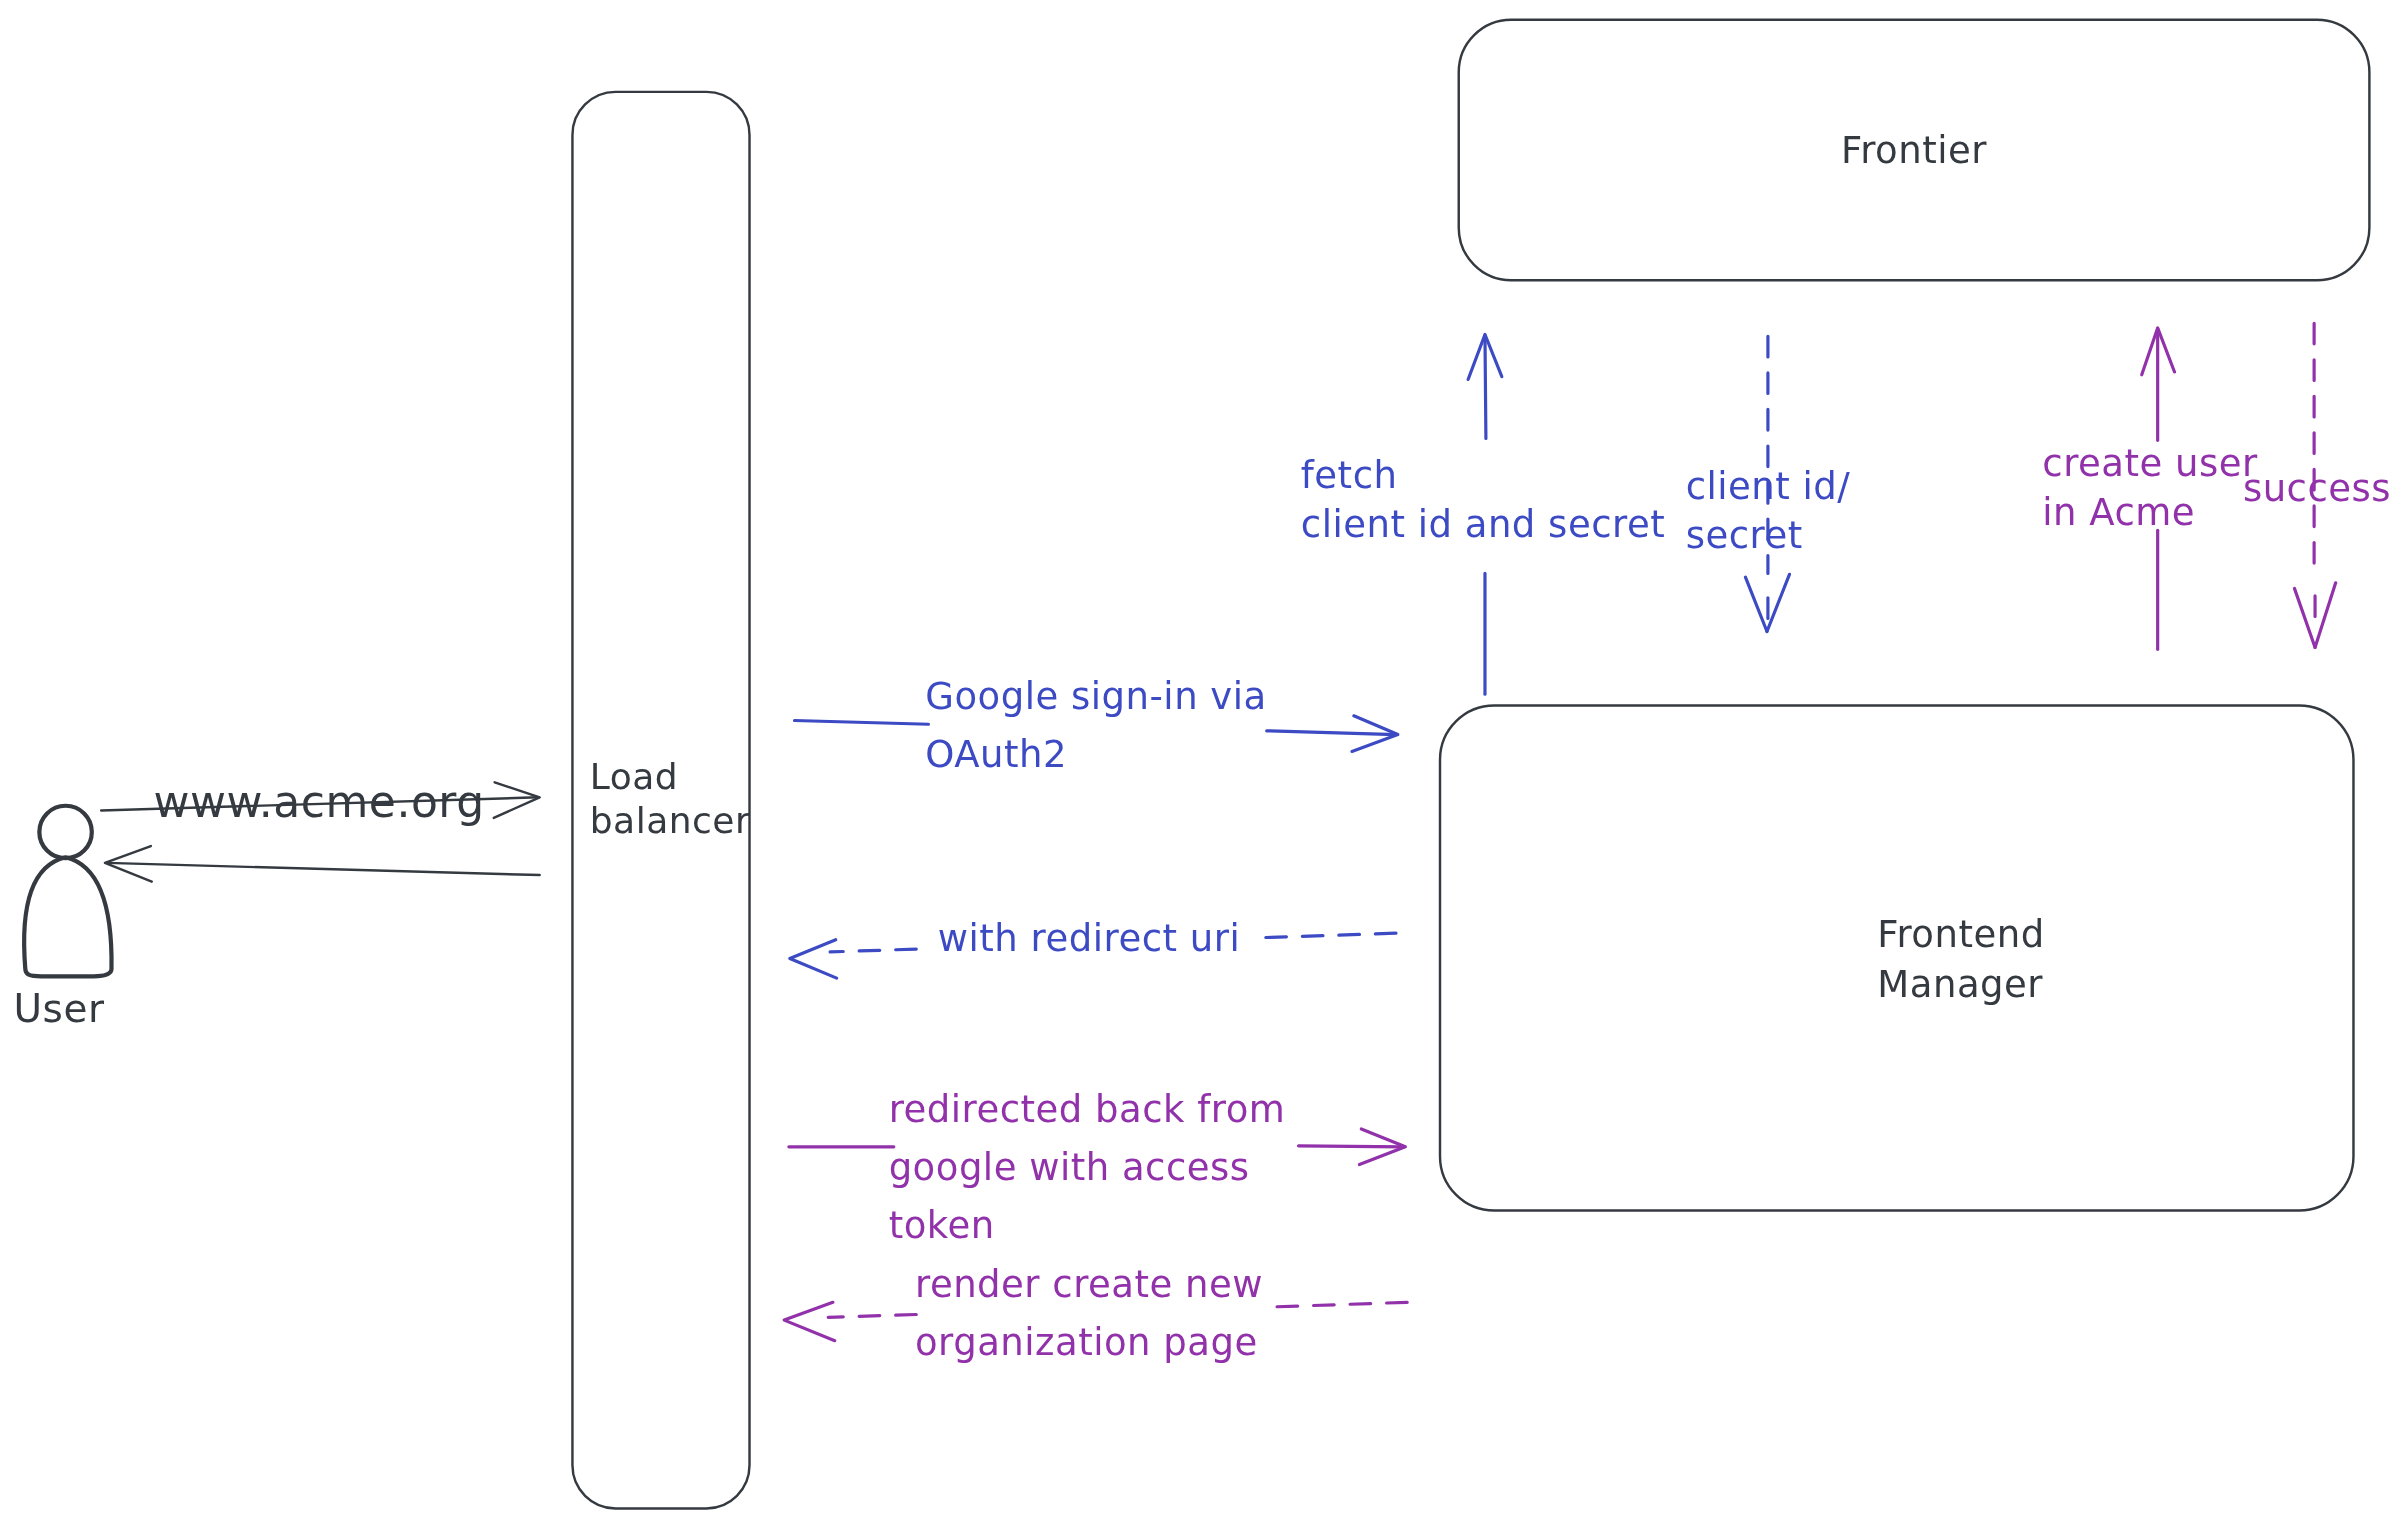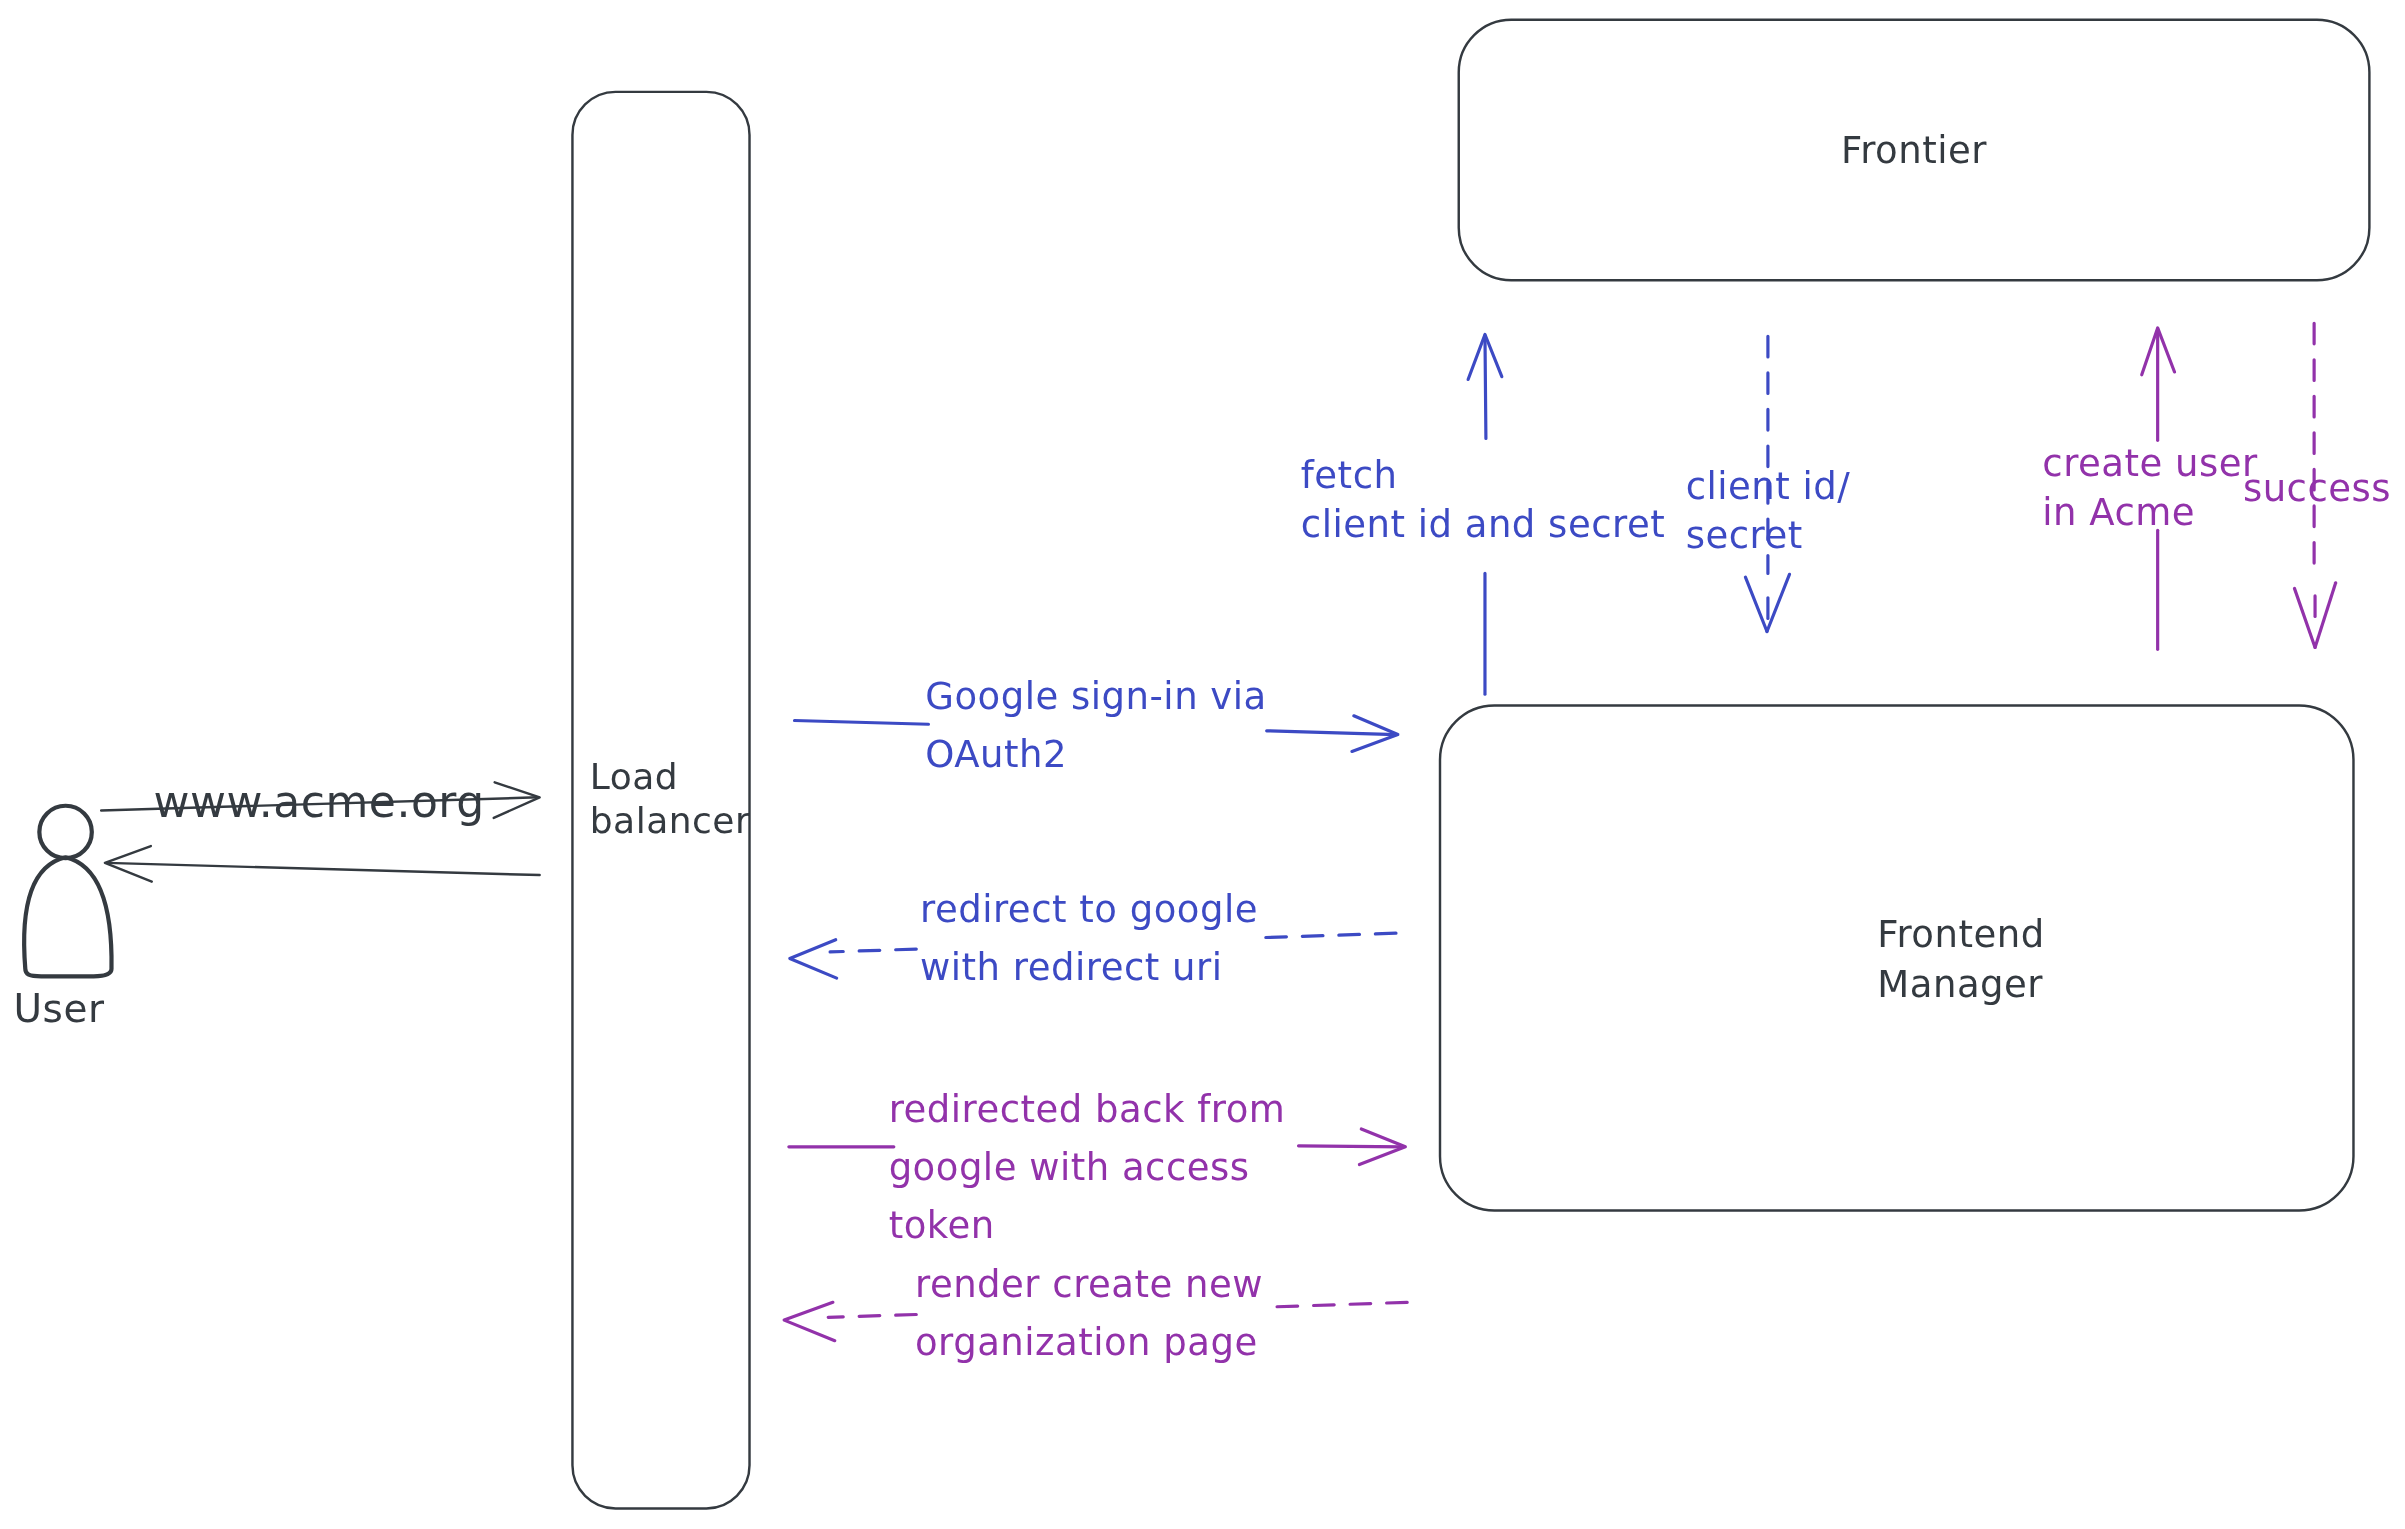--- a/index.html
+++ b/index.html
@@ -139,21 +139,20 @@
   <div class="lbl ink small-ink" style="left:319px;top:802px;">
     <span>www.acme.org</span>
   </div>
 
   <div class="lbl blue lh62" style="left:1096px;top:726px;">
     <span>Google sign-in via</span>
     <span>OAuth2</span>
   </div>
 
   <div class="lbl blue lh62" style="left:1089px;top:939px;">
-    <span>redirect to google</span>
     <span>with redirect uri</span>
   </div>
 
   <div class="lbl purple lh62" style="left:1087px;top:1144px;margin-top:24px;">
     <span>redirected back from</span>
     <span>google with access</span>
     <span>token</span>
   </div>
 
   <div class="lbl purple lh62" style="left:1089px;top:1314px;">

